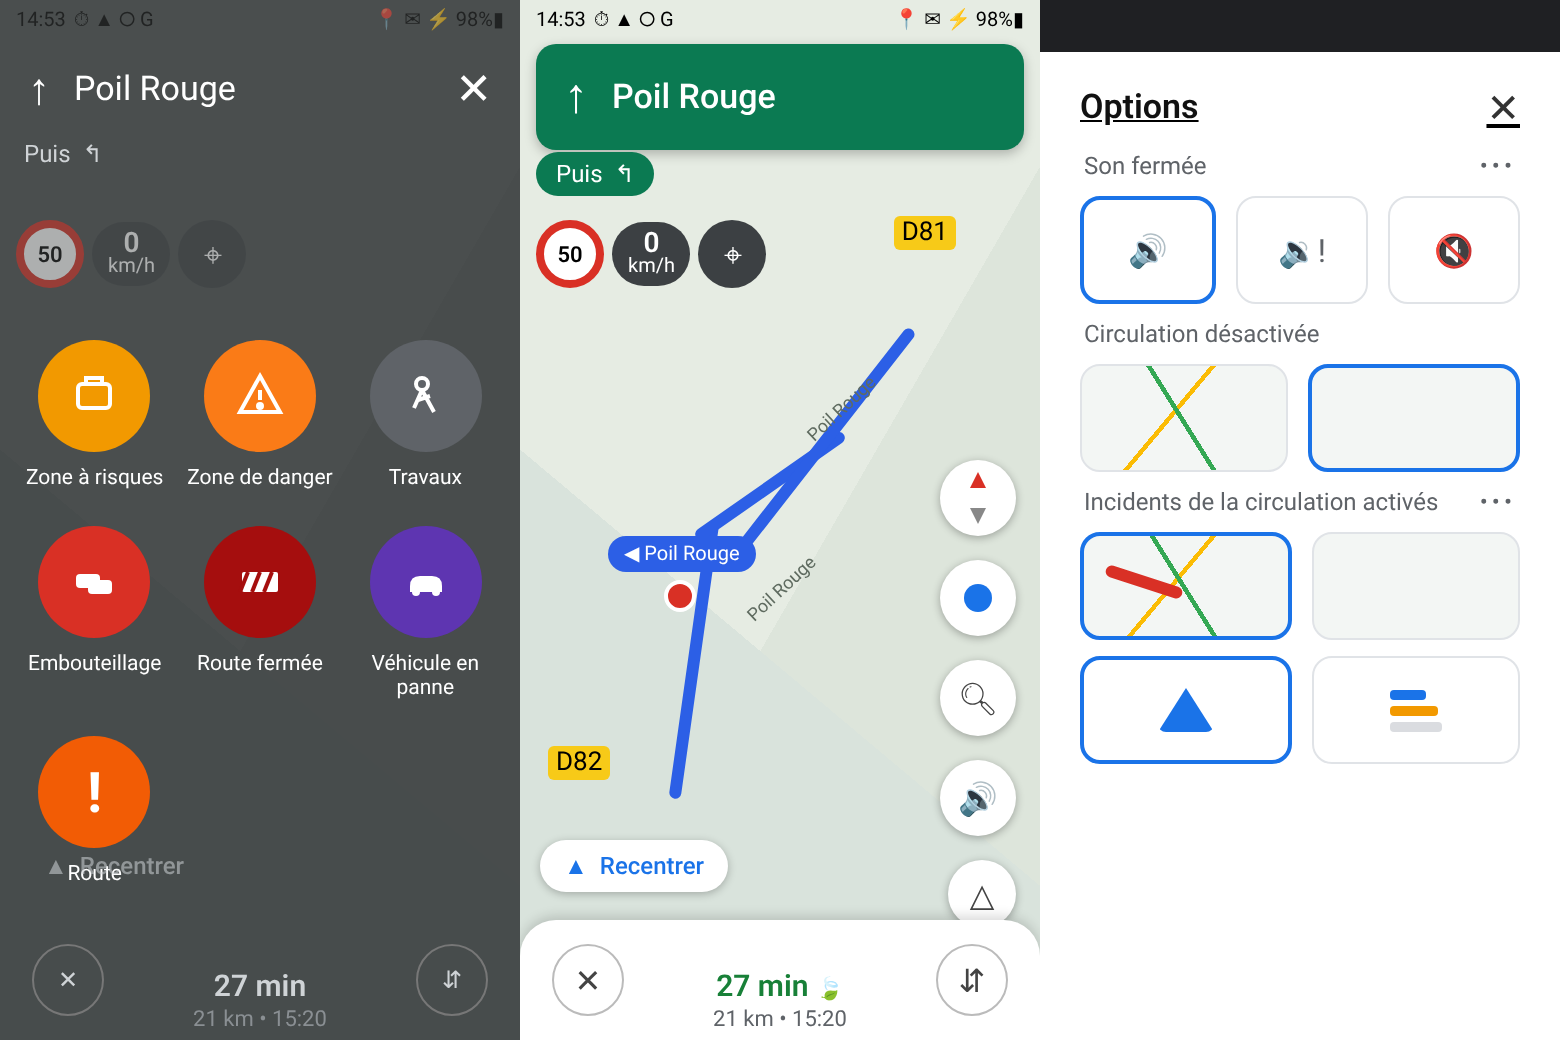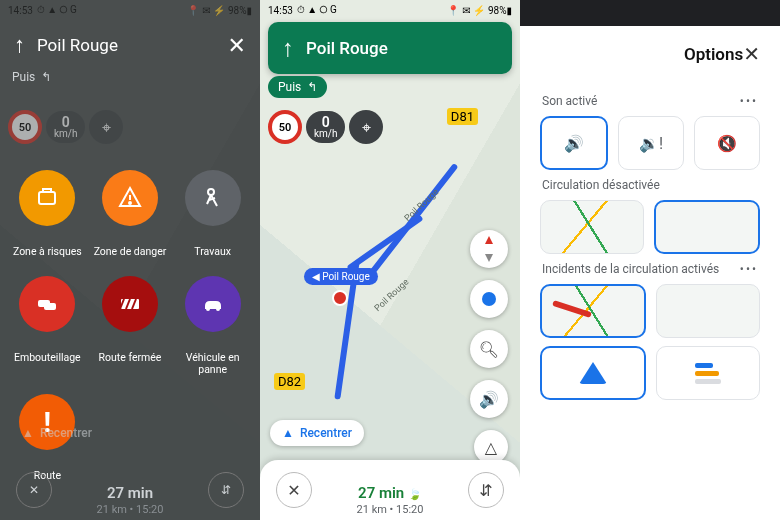--- a/index.html
+++ b/index.html
@@ -145,21 +145,21 @@
   .overlay-close{font-size:22px;color:#fff;}
   .overlay-puis{
     position:absolute;top:70px;left:12px;color:#cfd3d6;font-size:12px;
     display:flex;gap:6px;align-items:center;z-index:45;
   }
   .hazard-grid{
     position:absolute;top:170px;left:0;right:0;
     display:grid;grid-template-columns:repeat(3,1fr);
     row-gap:18px;justify-items:center;z-index:45;padding:0 6px;
   }
-  .hz{display:flex;flex-direction:column;align-items:center;gap:20px;width:80px;}
+  .hz{display:flex;flex-direction:column;align-items:center;gap:7px;width:80px;}
   .hz .bubble{
     width:56px;height:56px;border-radius:50%;
     display:flex;align-items:center;justify-content:center;color:#fff;
   }
   .hz .lbl{color:#fff;font-size:10.5px;text-align:center;line-height:1.15;}
   .c-orange{background:#f29900;}
   .c-orange2{background:#fa7b17;}
   .c-grey{background:#5f6368;}
   .c-red{background:#d93025;}
   .c-darkred{background:#a50e0e;}
@@ -170,21 +170,21 @@
   
   .ghost{opacity:.55;}
 
   
   .phone3{ background:#fff; }
   .opt-sheet{
     position:absolute;top:28px;left:8px;right:8px;bottom:0;
     background:#fff;border-radius:14px 14px 0 0;
     padding:14px 12px 8px;
   }
-  .opt-head{display:flex;justify-content:flex-end;align-items:center;margin-bottom:28px;}
+  .opt-head{display:flex;justify-content:space-between;align-items:center;margin-bottom:10px;text-decoration:underline;}
   .opt-head h1{font-size:17px;font-weight:600;color:#111;}
   .opt-head .x{font-size:20px;color:#333;}
   .sect-label{
     display:flex;justify-content:space-between;align-items:center;
     font-size:12px;color:#5f6368;margin:8px 2px 8px;
   }
   .dots{color:#5f6368;letter-spacing:2px;}
   .tri{display:flex;gap:10px;margin-bottom:8px;}
   .card{
     flex:1;height:54px;border-radius:10px;border:1.5px solid #e0e3e7;
@@ -420,21 +420,21 @@
 
 <div class="phone phone3">
   <div class="darkbar"></div>
   <div class="opt-sheet">
     <div class="opt-head">
       <h1>Options</h1>
       <span class="x">✕</span>
     </div>
 
     <div class="sect-label">
-      <span>Son activé</span>
+      <span>Son fermée</span>
       <span class="dots">•••</span>
     </div>
     <div class="tri">
       <div class="card sel">
           <span>🔊</span>
         </div>
       <div class="card">
           <span>🔉!</span>
         </div>
       <div class="card">

